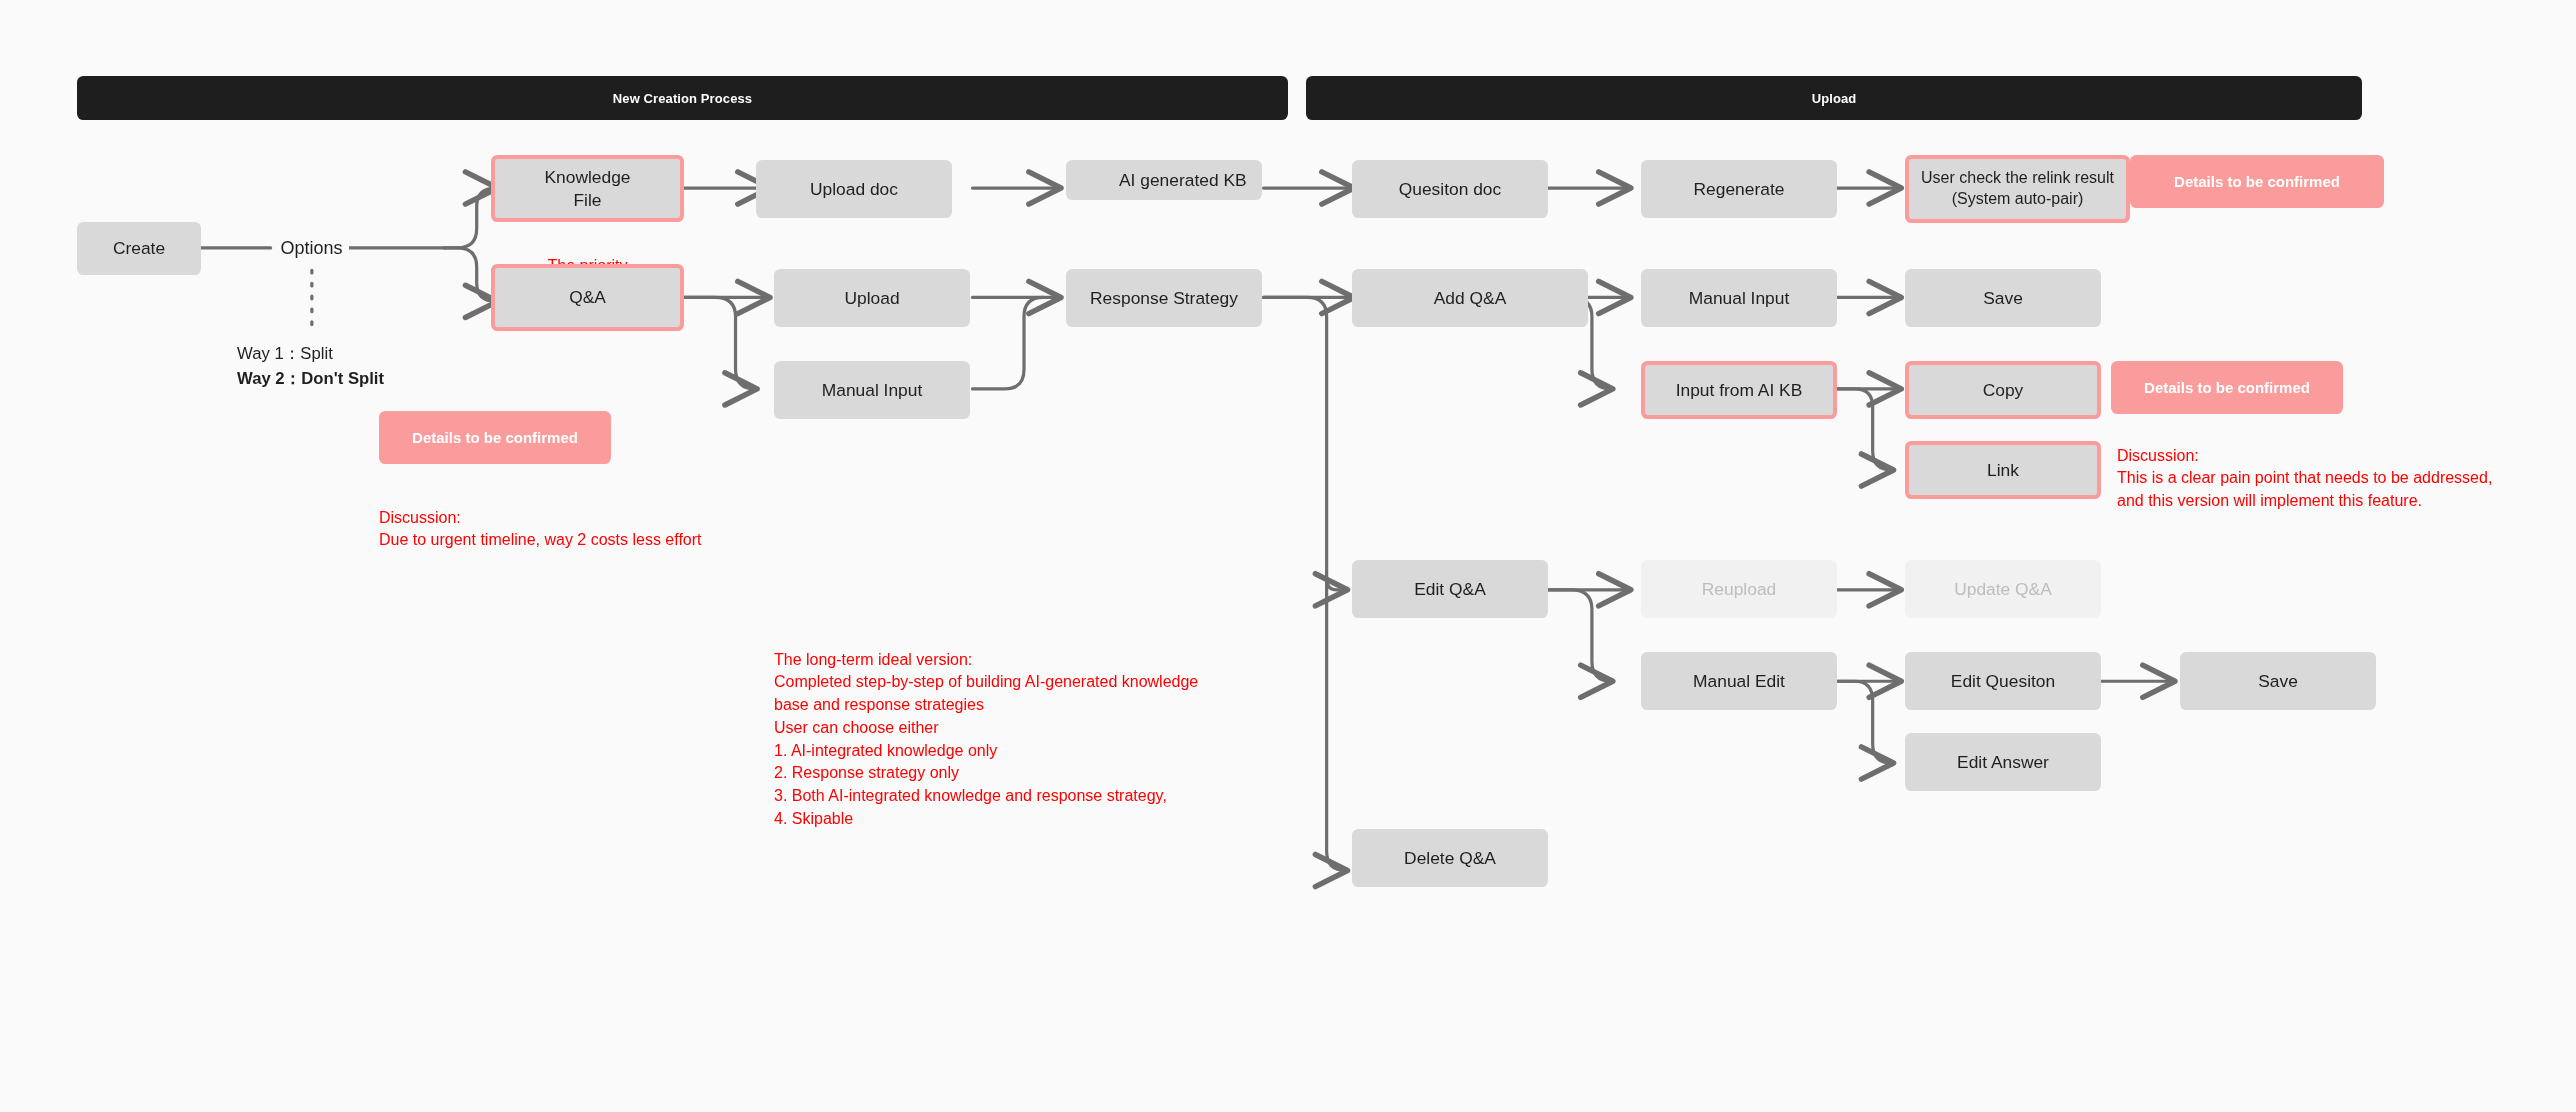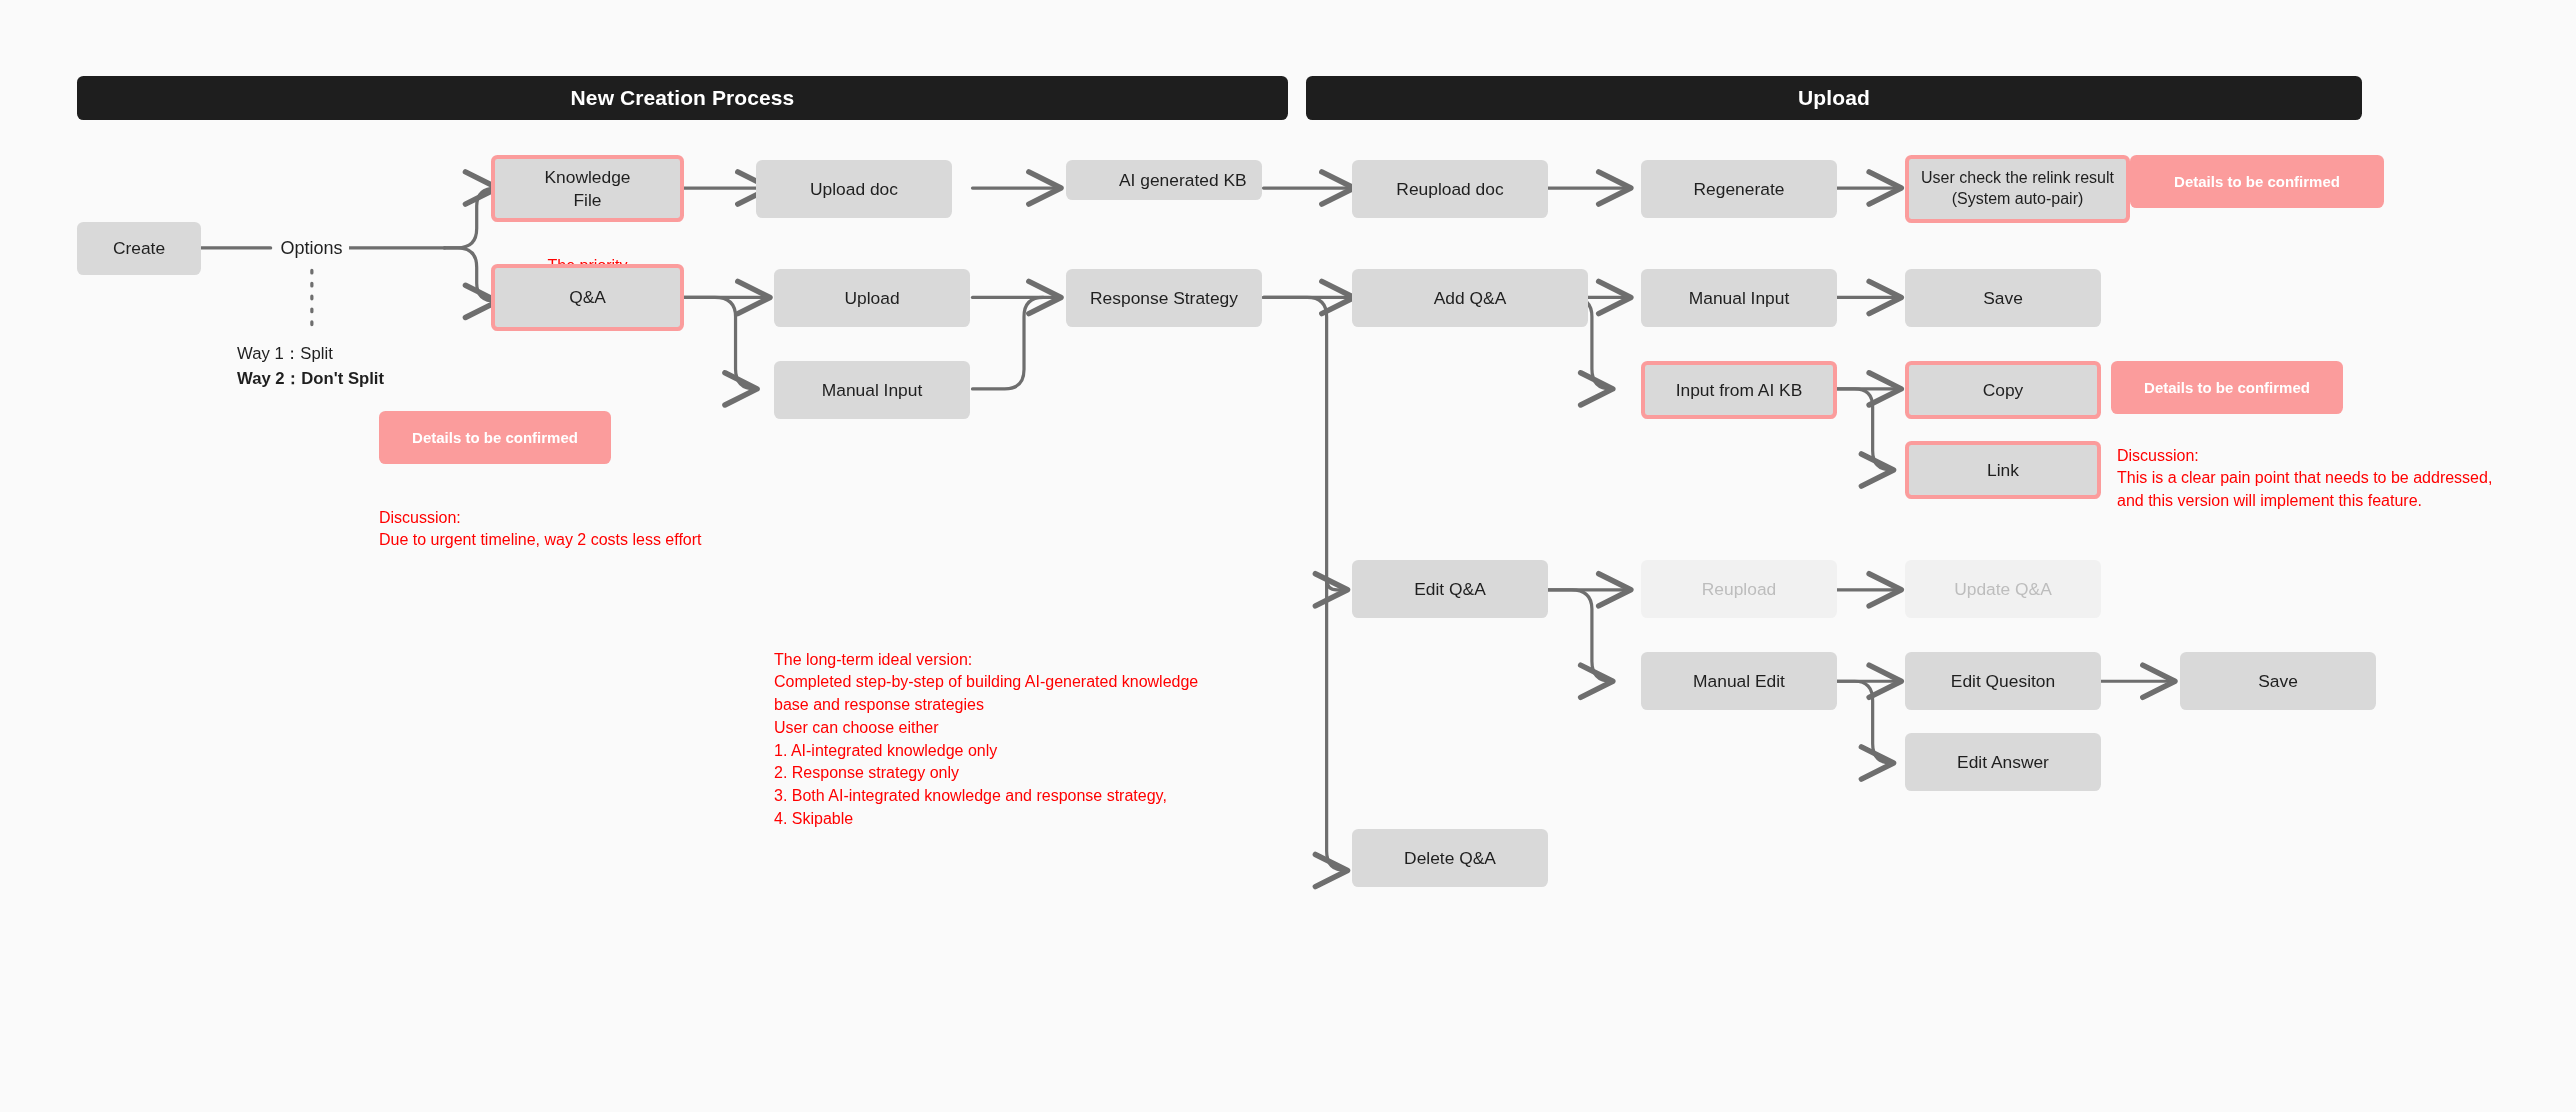--- a/index.html
+++ b/index.html
@@ -13,21 +13,21 @@
   #canvas{position:absolute;left:0;top:0;width:2576px;height:1112px;}
   svg.wires{position:absolute;left:0;top:0;width:2576px;height:1112px;pointer-events:none;}
 
   
   .section-header{
     position:absolute;
     background:#1E1E1E;
     border-radius:6.4px;
     display:flex;align-items:center;justify-content:center;
     color:#FFFFFF;
-    font-size:21px;
+    font-size:13px;
     font-weight:700;
     letter-spacing:0.1px;
   }
 
   
   .node{
     position:absolute;
     background:#D9D9D9;
     border-radius:6.4px;
     display:flex;align-items:center;justify-content:center;
@@ -212,21 +212,21 @@
 Completed step-by-step of building AI-generated knowledge
 base and response strategies
 User can choose either
   1. AI-integrated knowledge only
   2. Response strategy only
   3. Both AI-integrated knowledge and response strategy,
   4. Skipable</span>
   </div>
 
   <div class="node" style="left:1352px;top:160px;width:196px;height:58px;">
-    <span>Reupload doc</span>
+    <span>Quesiton doc</span>
   </div>
 
   <div class="node" style="left:1641px;top:160px;width:196px;height:58px;">
     <span>Regenerate</span>
   </div>
 
   <div class="node highlight" style="left:1905px;top:155px;width:225px;height:68px;font-size:16px;">
     <span style="white-space:pre-line">User check the relink result
 (System auto-pair)</span>
   </div>

